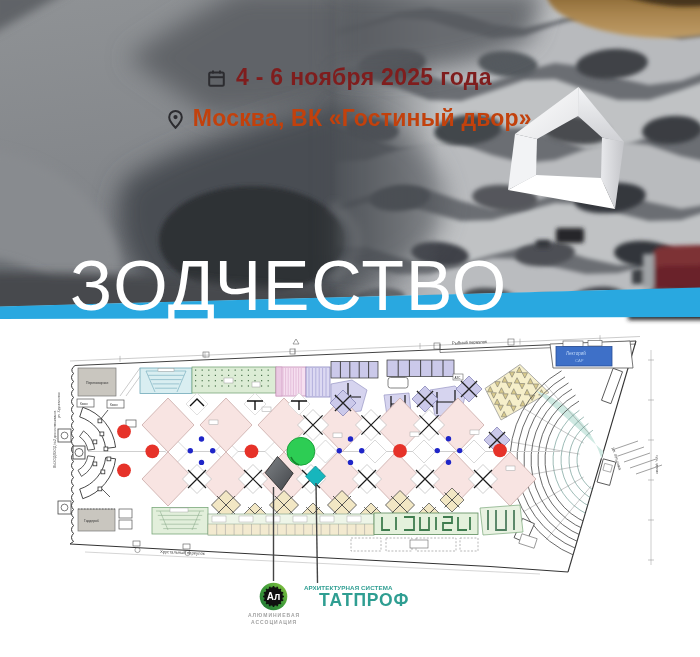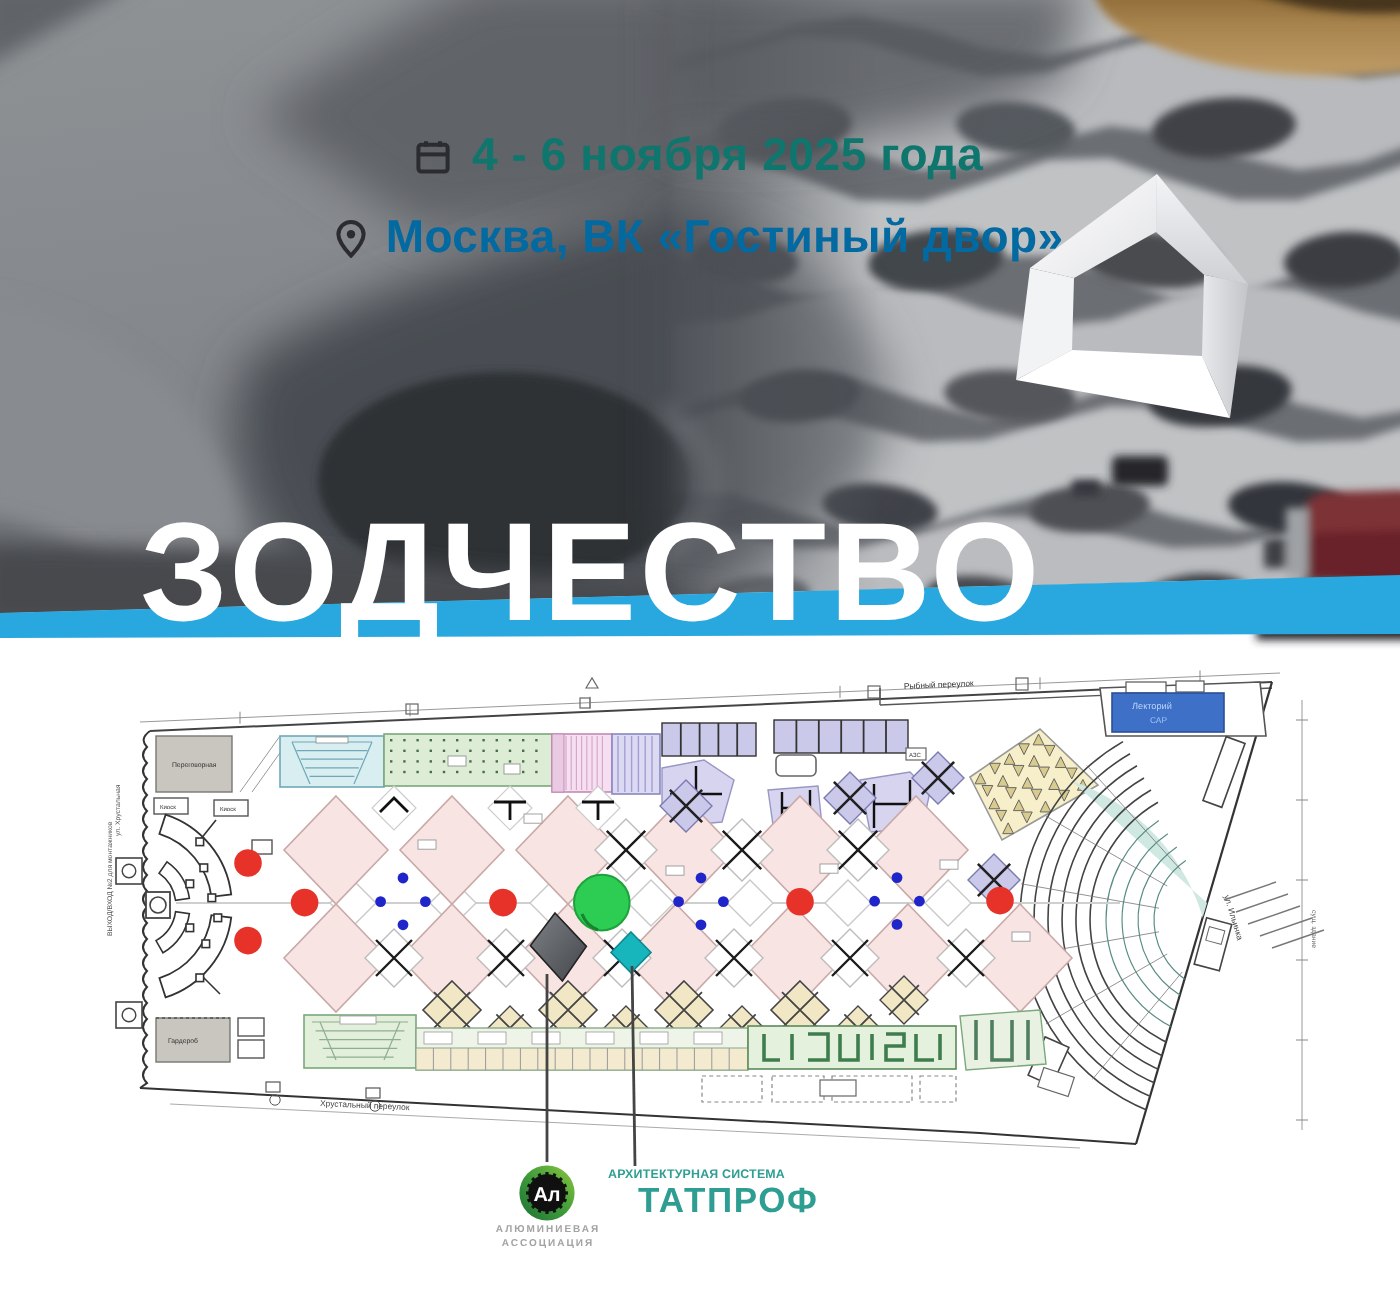--- a/index.html
+++ b/index.html
@@ -115,33 +115,33 @@
 <path d="M650,276 C650,270 656,266 664,266 L706,265 L706,292 L652,290 C650,286 649,280 650,276 Z" fill="#6a232a"></path>
 <polygon points="632,270 646,268 646,284 632,284" fill="#3c3f44"></polygon>
 <rect x="643" y="254" width="11" height="34" fill="#9fa2a5"></rect>
 </g>
 
 <path d="M630,296 C660,288 690,288 712,294 L712,320 L628,320 Z" fill="#26282c" filter="url(#b3)"></path>
 
 <polygon points="0,306.5 700,287.5 700,317 0,319" fill="#29a8e0"></polygon>
 </svg>
 
-<div class="abs" style="left:0;top:64px;width:700px;text-align:center;color:#0f766e;font-weight:bold;font-size:23px;letter-spacing:0.3px;white-space:nowrap;">
+<div class="abs" style="left:0;top:64px;width:700px;text-align:center;color:#7f1d1d;font-weight:bold;font-size:23px;letter-spacing:0.3px;white-space:nowrap;">
 <svg width="17" height="17" viewBox="0 0 17 17" style="vertical-align:-2px">
         <g fill="none" stroke="#2c2c30" stroke-width="2">
           <rect x="1.2" y="2.4" width="14.6" height="13.4" rx="1.5"></rect>
           <line x1="1.2" y1="7.2" x2="15.8" y2="7.2"></line>
           <line x1="5" y1="0.6" x2="5" y2="3.4"></line>
           <line x1="12" y1="0.6" x2="12" y2="3.4"></line>
         </g>
       </svg>
 <span style="margin-left:4px">4 - 6 ноября 2025 года</span>
 </div>
 
-<div class="abs" style="left:0;top:104.5px;width:700px;text-align:center;color:#0369a1;font-weight:bold;font-size:23px;letter-spacing:0.2px;white-space:nowrap;">
+<div class="abs" style="left:0;top:104.5px;width:700px;text-align:center;color:#c2410c;font-weight:bold;font-size:23px;letter-spacing:0.2px;white-space:nowrap;">
 <svg width="15" height="19" viewBox="0 0 15 19" style="vertical-align:-3px">
         <path d="M7.5,1 C11,1 13.8,3.8 13.8,7.2 C13.8,10.1 10.5,14.6 7.5,17.8 C4.5,14.6 1.2,10.1 1.2,7.2 C1.2,3.8 4,1 7.5,1 Z" fill="none" stroke="#2c2c30" stroke-width="2"></path>
         <circle cx="7.5" cy="7.1" r="2.1" fill="#2c2c30"></circle>
       </svg>
 <span style="margin-left:3px">Москва, ВК «Гостиный двор»</span>
 </div>
 
 <svg class="abs" style="left:495px;top:78px" width="145" height="140" viewBox="0 0 145 140">
 <defs>
 <linearGradient id="hf1" x1="0" y1="0" x2="1" y2="1">
@@ -161,21 +161,21 @@
 <polygon points="83.5,9 20,56 41,97 42,61" fill="#fbfbfc" opacity="0"></polygon>
 
 <polygon points="83.5,9 129,64 107,59.4 83,38" fill="url(#hf2)"></polygon>
 <polygon points="129,64 120,131 106,100 107,59.4" fill="url(#hf3)"></polygon>
 <polygon points="120,131 13,112 41,97 106,100" fill="#ffffff"></polygon>
 <polygon points="13,112 20,56 42,61 41,97" fill="#f2f3f5"></polygon>
 <polygon points="20,56 83.5,9 83,38 42,61" fill="url(#hf1)"></polygon>
 </g>
 </svg>
 
-<div class="abs" style="left:70px;top:254px;width:460px;color:#ffffff;font-weight:bold;font-size:70px;letter-spacing:1.7px;line-height:64px;white-space:nowrap;">ЗОДЧЕСТВО</div>
+<div class="abs" style="left:70px;top:254px;width:460px;color:#ffffff;font-weight:normal;font-size:70px;letter-spacing:1.7px;line-height:64px;white-space:nowrap;">ЗОДЧЕСТВО</div>
 
 <svg class="abs" style="left:40px;top:325px" width="645" height="290" viewBox="40 325 645 290">
 <polygon points="75,365.5 636,341 568,572 490,566 300,556 70,544" fill="#ffffff" stroke="none"></polygon>
 
 <path d="M75,365.5 L636,341" stroke="#444" stroke-width="1" fill="none"></path>
 
 <path d="M70,361 L640,336.5" stroke="#999" stroke-width="0.5" fill="none"></path>
       <line x1="120" y1="361.85" x2="120" y2="355.85" stroke="#888" stroke-width="0.5"></line>
       <line x1="205" y1="358.195" x2="205" y2="352.195" stroke="#888" stroke-width="0.5"></line>
       <line x1="295" y1="354.325" x2="295" y2="348.325" stroke="#888" stroke-width="0.5"></line>

